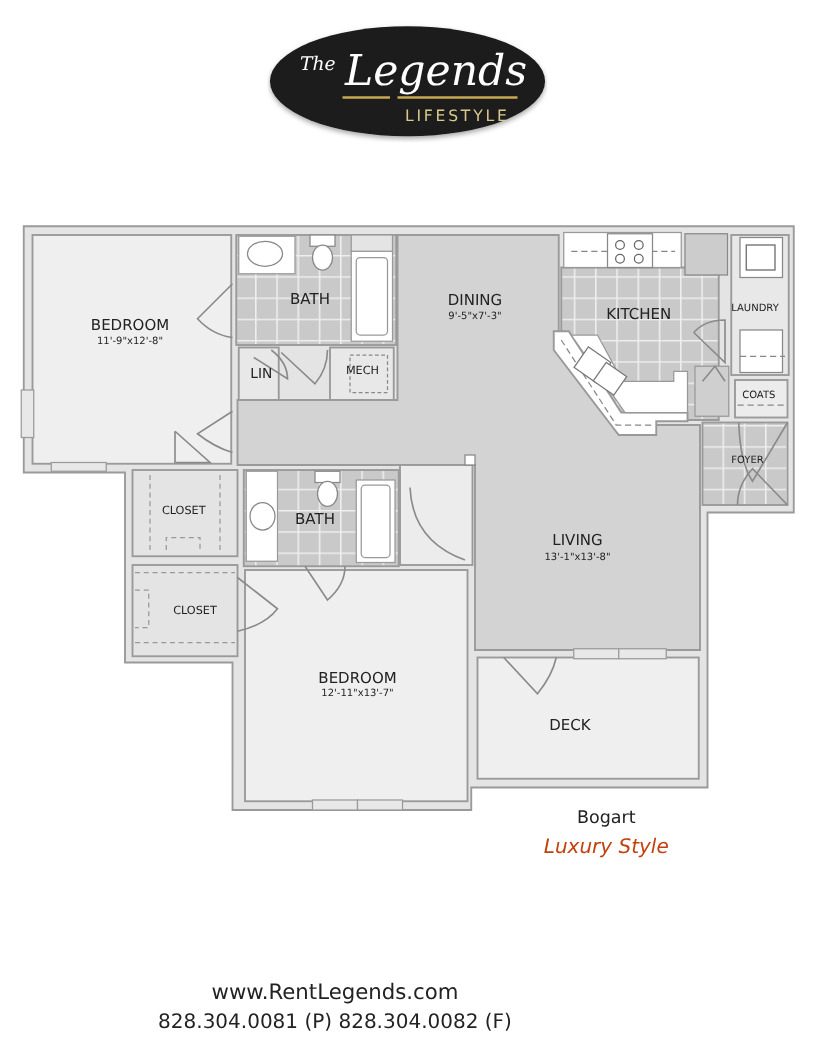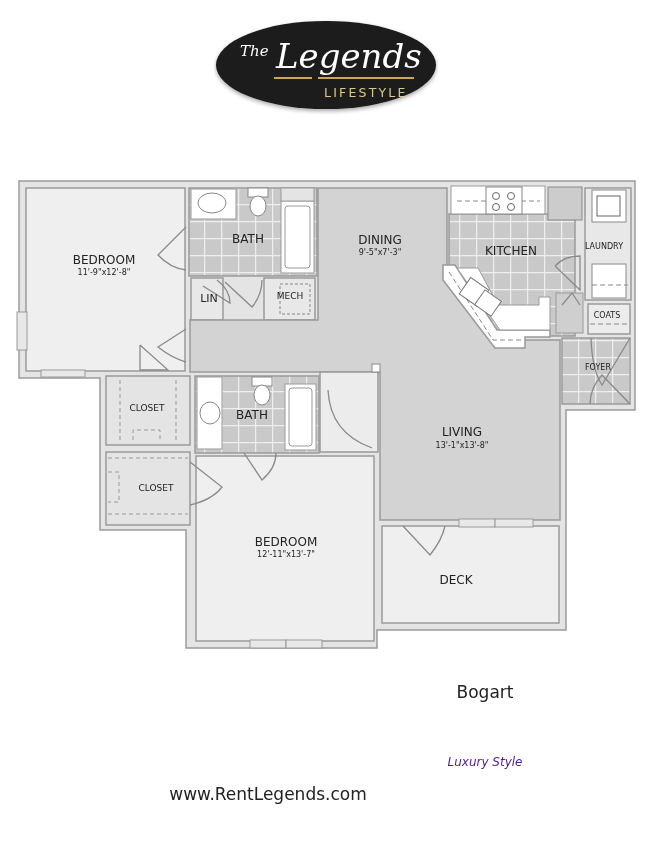--- a/index.html
+++ b/index.html
@@ -1,21 +1,21 @@
 <!DOCTYPE html>
 <html><head>
 <meta charset="utf-8">
 <style>
   html,body{margin:0;padding:0;background:#ffffff;}
   body{width:652px;height:844px;position:relative;overflow:hidden;font-family:"DejaVu Sans",sans-serif;}
   .logo{position:absolute;left:214px;top:18px;width:224px;height:96px;}
   .plan{position:absolute;left:0;top:0;width:652px;height:650px;}
   .info{position:absolute;left:355px;top:642px;width:260px;text-align:center;color:#222;}
-  .info .name{font-size:17px;line-height:24px;margin-top:38px;}
-  .info .style{font-size:12px;line-height:22px;font-style:italic;color:#4c1d95;margin-top:47px;}
+  .info .name{font-size:14px;line-height:24px;}
+  .info .style{font-size:16px;line-height:22px;font-style:italic;color:#c2410c;}
   .info .desc{font-size:16px;line-height:24px;color:#333;}
   .info .sqft{font-size:16px;line-height:24px;color:#333;}
   .contact{position:absolute;left:0;top:782px;width:536px;text-align:center;color:#222;}
   .contact .web{font-size:17px;line-height:24px;}
   .contact .phone{font-size:16px;line-height:22px;}
   .lbl{font-family:"DejaVu Sans",sans-serif;fill:#222;}
 </style>
 </head>
 <body>
 
@@ -164,13 +164,14 @@
   <text class="lbl" x="456" y="584" font-size="12" text-anchor="middle">DECK</text>
 </svg>
 
 <div class="info">
   <div class="name">Bogart</div>
   <div class="style">Luxury Style</div>
 </div>
 
 <div class="contact">
   <div class="web">www.RentLegends.com</div>
+  <div class="phone">828.304.0081 (P) 828.304.0082 (F)</div>
 </div>
 
 </body></html>

